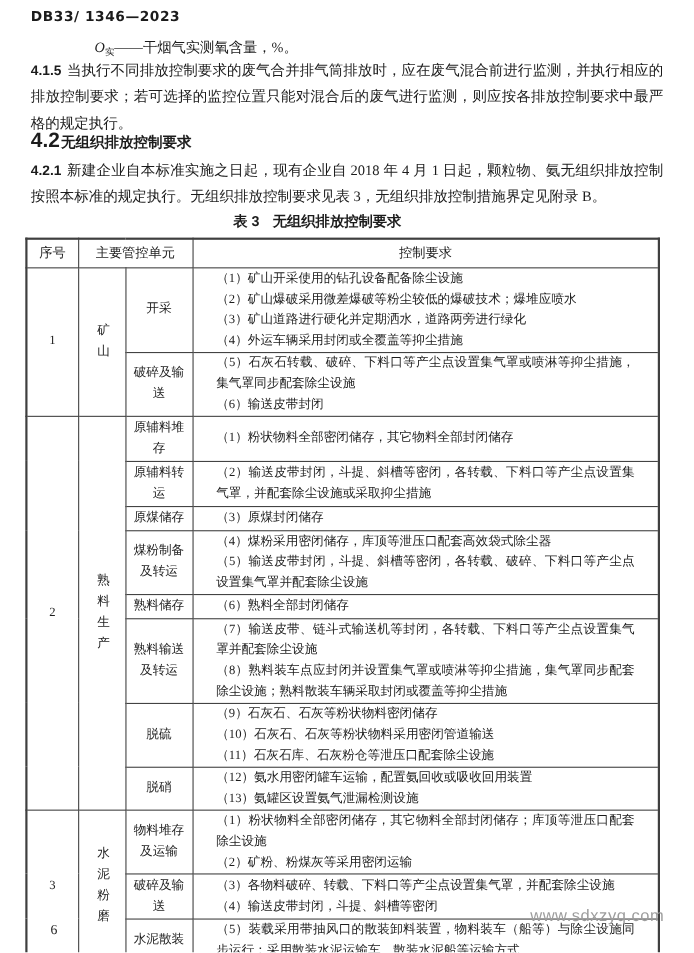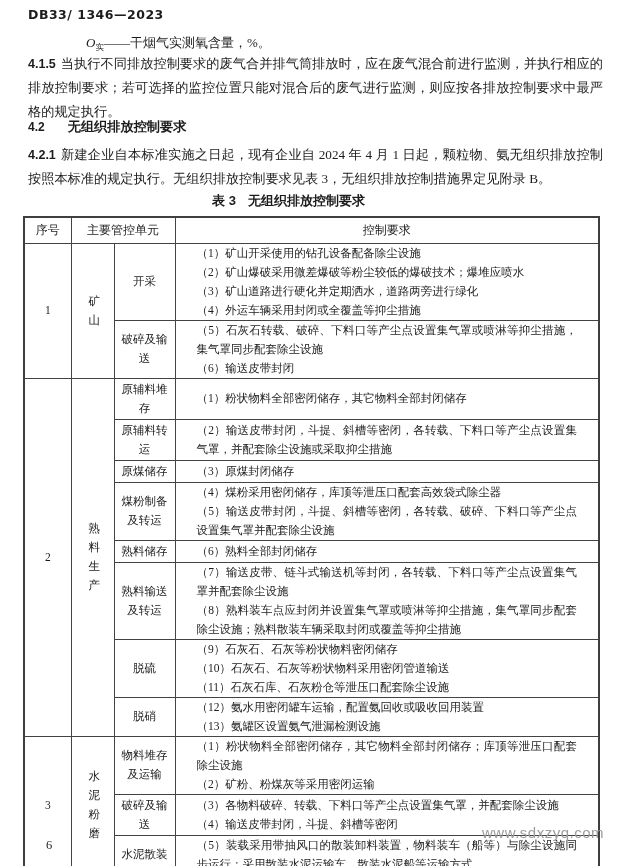--- a/index.html
+++ b/index.html
@@ -33,21 +33,21 @@
     font-weight:bold; font-size:12.5px;
     margin-right:5px;
   }
   .clause-415 { top:52px; }
   .clause-421 { top:143px; }
   .section-heading {
     position:absolute; top:118px; left:28px;
     font-family:"Liberation Sans",sans-serif;
     font-weight:bold; font-size:13.2px;
   }
-  .section-heading .clause-num { margin-right:23px; font-size:12px; }
+  .section-heading .clause-num { margin-right:1px; font-size:19px; }
   .table-title {
     position:absolute; top:192px; left:0; width:577px;
     text-align:center;
     font-family:"Liberation Sans",sans-serif;
     font-weight:bold; font-size:13px;
   }
   .table-title .gap { display:inline-block; width:12px; }
   .tbl-wrap { position:absolute; top:216px; left:23px; width:577px; }
   table.ctl {
     width:100%; border-collapse:collapse; table-layout:fixed;
@@ -94,21 +94,21 @@
 
   <div class="clause clause-415">
     <span class="clause-num">4.1.5</span><span>当执行不同排放控制要求的废气合并排气筒排放时，应在废气混合前进行监测，并执行相应的排放控制要求；若可选择的监控位置只能对混合后的废气进行监测，则应按各排放控制要求中最严格的规定执行。</span>
   </div>
 
   <div class="section-heading">
     <span class="clause-num">4.2</span><span>无组织排放控制要求</span>
   </div>
 
   <div class="clause clause-421">
-    <span class="clause-num">4.2.1</span><span>新建企业自本标准实施之日起，现有企业自 2024 年 4 月 1 日起，颗粒物、氨无组织排放控制按照本标准的规定执行。无组织排放控制要求见表 3，无组织排放控制措施界定见附录 B。</span>
+    <span class="clause-num">4.2.1</span><span>新建企业自本标准实施之日起，现有企业自 2018 年 4 月 1 日起，颗粒物、氨无组织排放控制按照本标准的规定执行。无组织排放控制要求见表 3，无组织排放控制措施界定见附录 B。</span>
   </div>
 
   <div class="table-title">
     <span>表 3</span><span class="gap"></span><span>无组织排放控制要求</span>
   </div>
 
   <div class="tbl-wrap">
     <table class="ctl">
       <colgroup>
         <col class="c-seq">

